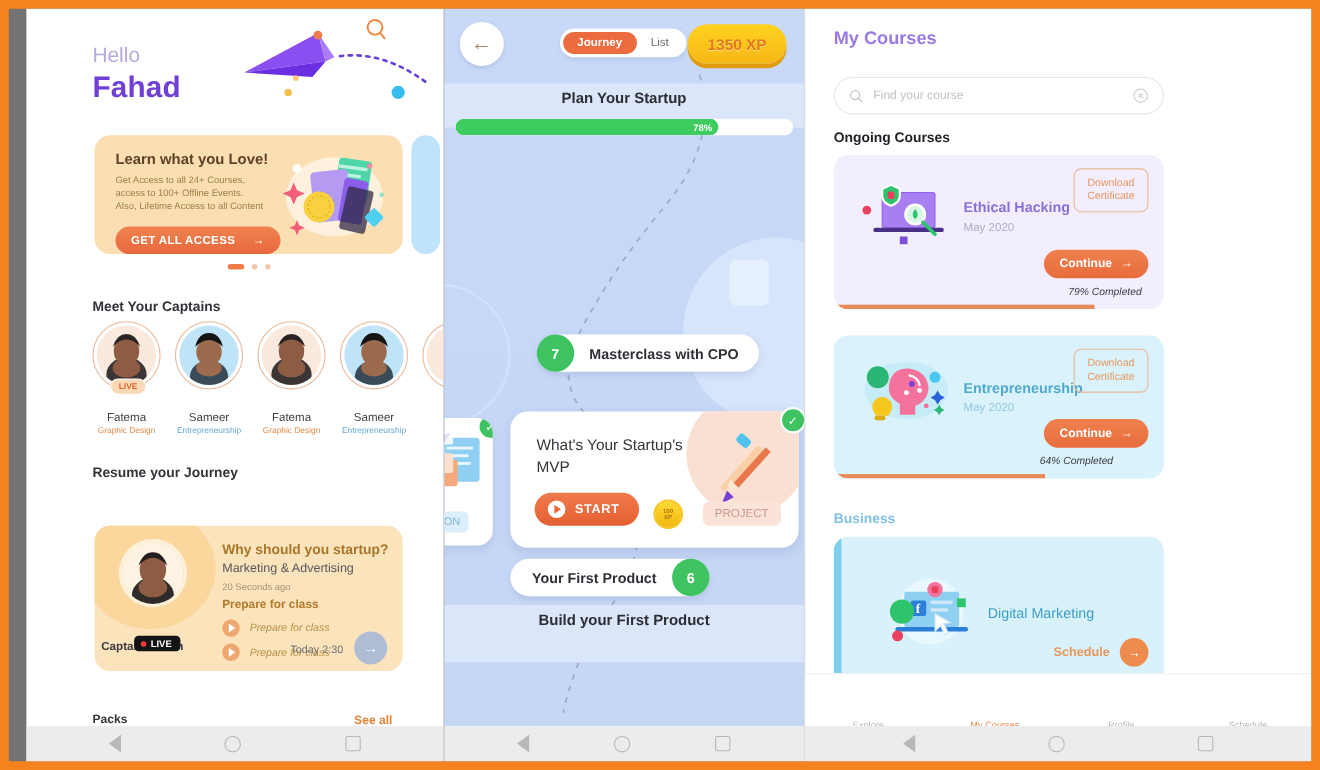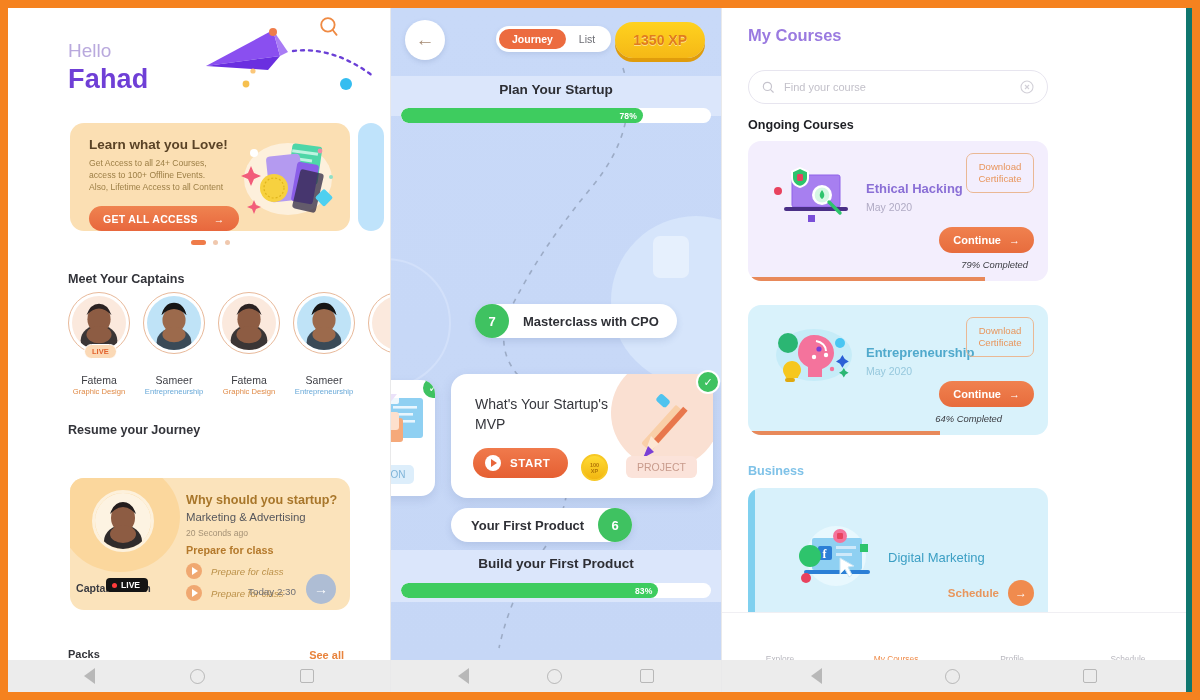--- a/index.html
+++ b/index.html
@@ -4,22 +4,23 @@
 <style>
   * { box-sizing: border-box; margin: 0; padding: 0; }
   html, body {
     width: 1200px; height: 700px; overflow: hidden;
     font-family: "Liberation Sans", sans-serif;
     background: #ff8c1a;
   }
   .frame {
     position: absolute; inset: 0;
     border: 8px solid #f5821f;
-    background: #0f766e;
+    background: #737373;
     display: flex;
+    padding-left: 16px;
   }
   
   .panel { position: relative; height: 684px; overflow: hidden; background:#fff; }
   .panel-left   { width: 382px; }
   .panel-mid    { width: 330px; background:#c7d8f7; }
   .panel-right  { width: 464px; }
   .divider { width: 1px; background: #e9e9ea; height: 684px; }
 
   .navbar {
     position: absolute; left: 0; right: 0; bottom: 0; height: 32px;
@@ -450,25 +451,20 @@
 
       <div class="wa">
         <svg viewBox="0 0 24 24" width="21" height="21" fill="#fff">
           <path d="M12 2a10 10 0 0 0-8.6 15l-1.2 4.4 4.5-1.2A10 10 0 1 0 12 2zm0 2.2a7.8 7.8 0 1 1-4 14.5l-.3-.2-2.6.7.7-2.5-.2-.3A7.8 7.8 0 0 1 12 4.2z"></path>
           <path d="M9.1 7.6c-.2-.5-.4-.5-.6-.5h-.5c-.2 0-.5.1-.7.4-.3.3-.9.9-.9 2.1s.9 2.4 1 2.6c.1.2 1.7 2.8 4.3 3.8 2.1.8 2.6.7 3 .6.5 0 1.4-.6 1.6-1.2.2-.6.2-1.1.1-1.2l-.5-.3-1.7-.8c-.2-.1-.4-.1-.6.1l-.8 1c-.1.2-.3.2-.5.1-.2-.1-1-.4-1.9-1.2-.7-.6-1.2-1.4-1.3-1.6-.1-.2 0-.3.1-.4l.4-.5c.1-.2.2-.3.3-.5v-.5l-.8-1.9z"></path>
         </svg>
       </div>
 
       <div class="band band-bot">
         <div class="band-title">Build your First Product</div>
-        <div class="pbar" style="top:33px">
-          <div class="pfill" id="botfill" style="width: 83%;">
-            <span>83%</span>
-          </div>
-        </div>
       </div>
     </div>
 
     <div class="navbar">
       <span class="nb tri"></span>
       <span class="nb circ"></span>
       <span class="nb sq"></span>
     </div>
   </div>
 

